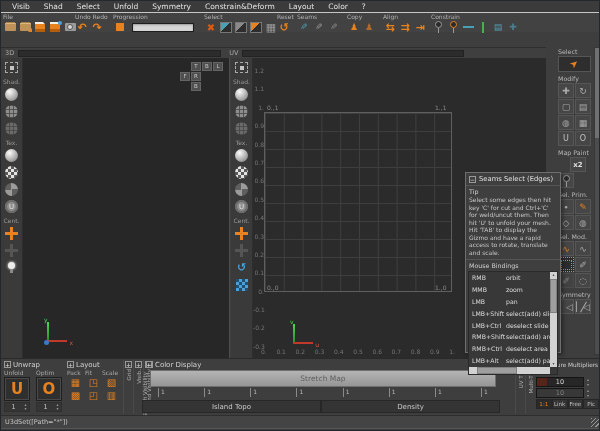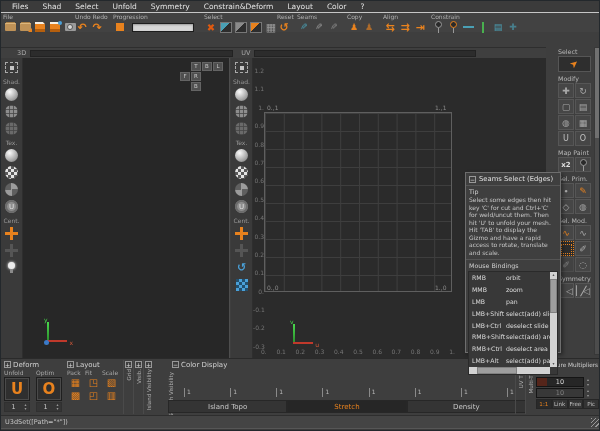--- a/index.html
+++ b/index.html
@@ -64,21 +64,21 @@
   .ic-pin::before { content:''; width:5px; height:5px; border-radius:50%;
                     background:#2a2a2a; border:1px solid #999; }
   .ic-pin::after { content:''; width:1px; height:5px; background:#999; }
   .ic-pin.x::before { border-color:#e8821e; }
   .ic-hline::before { content:''; width:11px; height:2px; background:#4aa0b5; }
   .ic-vline::before { content:''; width:2px; height:11px; background:#49b04f; }
 
   
   .vpheader { position:absolute; left:0; top:46px; width:545px; height:11px; background:#3f3f3f;
               border-top:1px solid #2e2e2e; display:flex; align-items:center; }
-  .vph-label { font-size:6.5px; color:#a8a8a8; margin-left:16px; }
+  .vph-label { font-size:6.5px; color:#a8a8a8; margin-left:4px; }
   .vph-slot { height:7px; background:#2c2c2c; border:1px solid #222; margin-left:4px; }
 
   
   .main { position:absolute; left:0; top:57px; width:545px; height:300px; }
   #vp3d { position:absolute; left:0; top:0; width:229px; height:300px; background:#272727;
           border-right:1px solid #4e4e4e; }
   #vpuv { position:absolute; left:230px; top:0; width:315px; height:300px; background:#2b2b2b; }
   .colbar { position:absolute; left:0; top:0; width:22px; height:100%; background:#3a3a3a;
             border-right:1px solid #2e2e2e; display:flex; flex-direction:column;
             align-items:center; gap:2px; padding-top:2px; }
@@ -181,21 +181,21 @@
   .rightpanel { position:absolute; left:545px; top:44px; width:55px; height:313px; background:#3e3e3e; }
   .rp-inner { position:absolute; left:12px; top:0; width:37px; }
   .rp-label { font-size:6.3px; color:#b8b8b8; margin:3px 0 1px; white-space:nowrap; }
   .rp-grid { display:flex; flex-wrap:wrap; gap:1px; width:37px; }
   .rp-icon { width:16px; height:15px; background:#464646; border:1px solid #565656;
              display:flex; align-items:center; justify-content:center; font-size:9px;
              color:#a8a8a8; position:relative; }
   .rp-icon.orange { color:#e8821e; }
   .rp-icon.dim { opacity:.6; }
   .rp-icon.ltr { font-size:8px; color:#c0c0c0; }
-  .rp-icon.x2 { font-size:7px; font-weight:bold; color:#e0e0e0; }
+  .rp-icon.x2 { font-size:7px; font-weight:bold; color:#e0e0e0;margin-left:12px; }
   .rp-icon.selected { border:1px dotted #e8821e; background:#2c2c2c; }
   .rp-icon.dotrect::before { content:''; width:9px; height:8px; border:1px dotted #e8821e; }
   .rp-icon.strike::after { content:''; position:absolute; width:1px; height:12px; background:#aaa;
              transform:rotate(30deg); }
   .sel-btn { width:33px; height:16px; background:#2e2e2e; border:1px solid #565656;
              display:flex; align-items:center; justify-content:center; }
   .sel-arrow { color:#e8821e; font-size:10px; transform:rotate(-40deg); line-height:10px; }
   .rp-scroll { position:absolute; right:1px; top:2px; width:6px; height:308px; background:#4c4c4c;
                border:1px solid #383838; }
   .rp-thumb { position:absolute; top:0; left:0; width:100%; height:90px; background:#707070; }
@@ -218,21 +218,21 @@
   .spin .val { flex:1; text-align:center; }
   .spin .arrows { width:7px; display:flex; flex-direction:column; font-size:4px; color:#999;
                   line-height:4px; text-align:center; }
   .lt-icon { width:17px; height:12px; color:#e8821e; font-size:10px; line-height:12px;
              text-align:center; }
   .lt-grid { display:flex; flex-wrap:wrap; width:54px; gap:1px; margin-top:1px; }
   .vstrip { position:absolute; top:1px; width:10px; height:54px; border-left:1px solid #4a4a4a;
             display:flex; flex-direction:column; align-items:center; }
   .vtext { writing-mode:vertical-rl; transform:rotate(180deg); font-size:5.5px; color:#b0b0b0;
            white-space:nowrap; margin-top:1px; }
-  .cd { position:absolute; left:167px; top:1px; width:358px; height:55px; }
+  .cd { position:absolute; left:141px; top:1px; width:358px; height:55px; }
   .cd-vlabel { position:absolute; left:0; top:11px; }
   .cd-bar { position:absolute; left:8px; top:10px; width:346px; height:17px;
             background:linear-gradient(#b4b4b4,#969696); border:1px solid #6e6e6e;
             display:flex; align-items:center; justify-content:center; font-size:7.5px; color:#606060; }
   .cd-ruler { position:absolute; left:8px; top:28px; width:346px; height:10px; display:flex;
               justify-content:space-between; padding:0 8px; }
   .cd-ruler span { font-size:6px; color:#b8b8b8; border-left:1px solid #8a8a8a; padding-left:2px;
                    height:9px; }
   .cd-modes { position:absolute; left:0; top:40px; width:358px; height:13px; display:flex; }
   .mode { flex:1; background:#343434; border:1px solid #272727; font-size:7px; color:#c8c8c8;
@@ -264,21 +264,21 @@
                  border-top:1px solid #565656; }
 </style>
 </head>
 <body>
 
 <div id="window">
 
 
   <div class="menubar">
 
-  <span class="menu-item">Files</span>
+  <span class="menu-item">Visib</span>
       <span class="menu-item">Shad</span>
       <span class="menu-item">Select</span>
       <span class="menu-item">Unfold</span>
       <span class="menu-item">Symmetry</span>
       <span class="menu-item">Constrain&amp;Deform</span>
       <span class="menu-item">Layout</span>
       <span class="menu-item">Color</span>
       <span class="menu-item">?</span>
     </div>
 
@@ -577,21 +577,21 @@
         <div class="hp-hthumb"></div>
       </div>
     </div>
   </div>
 
   <div id="bottom">
 
     <div class="b-sec" style="left:3px;width:60px">
       <div class="sec-header">
         <span class="plusbox">+</span>
-        <span>Deform</span>
+        <span>Unwrap</span>
       </div>
       <div style="display:flex;gap:6px">
         <span class="small-label" style="width:26px">Unfold</span>
         <span class="small-label">Optim</span>
       </div>
       <div style="display:flex;gap:6px;margin-top:1px">
         <div>
           <div class="big-btn">U</div>
           <div class="spin">
             <span class="val">1</span>
@@ -649,35 +649,35 @@
     </div>
 
     <div class="cd">
       <div class="sec-header" style="padding-left:4px">
         <span class="plusbox">−</span>
         <span>Color Display</span>
       </div>
       <div class="cd-vlabel">
         <span class="vtext">Stretch Visibility</span>
       </div>
+      <div class="cd-bar">Stretch Map</div>
       <div class="cd-ruler">
 
       <span>1</span>
           <span>1</span>
           <span>1</span>
           <span>1</span>
           <span>1</span>
           <span>1</span>
           <span>1</span>
           <span>1</span>
         </div>
       <div class="cd-modes">
 
           <div class="mode">Island Topo</div>
-          <div class="mode selected">Stretch</div>
           <div class="mode">Density</div>
         </div>
     </div>
 
     <div class="vstrip" style="left:514px">
       <span class="plusbox" style="margin:1px 0 0">+</span>
       <span class="vtext">UV Tile</span>
     </div>
     <div class="vstrip" style="left:524px">
       <span class="plusbox" style="margin:1px 0 0">+</span>

